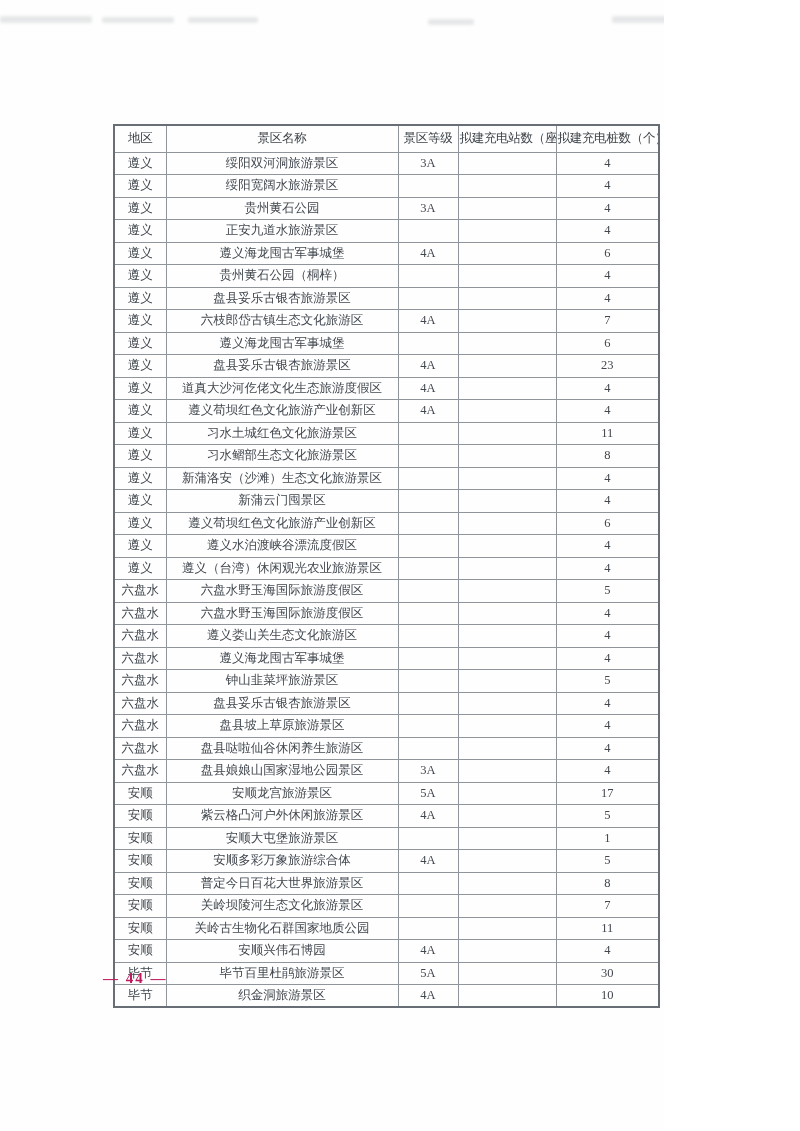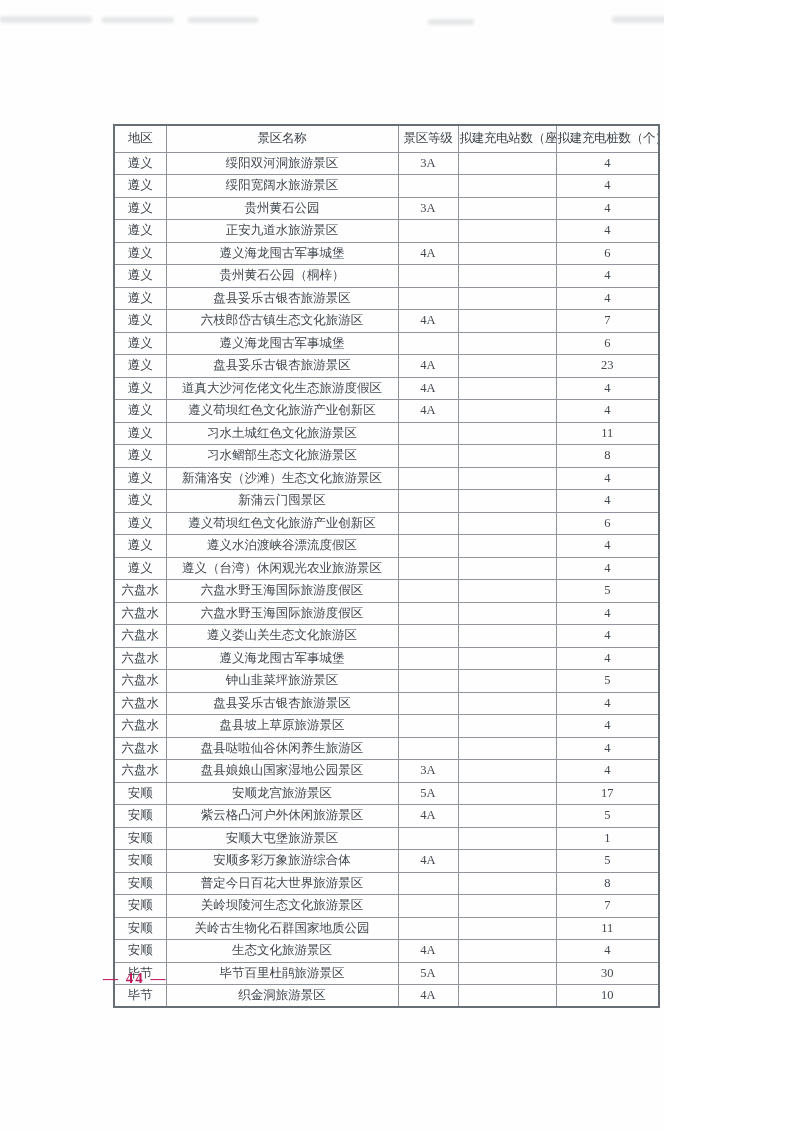--- a/index.html
+++ b/index.html
@@ -351,21 +351,21 @@
         </tr>
         <tr data-name="table-row">
           <td data-name="cell-region">安顺</td>
           <td data-name="cell-name">关岭古生物化石群国家地质公园</td>
           <td data-name="cell-level"></td>
           <td data-name="cell-stations"></td>
           <td data-name="cell-piles">11</td>
         </tr>
         <tr data-name="table-row">
           <td data-name="cell-region">安顺</td>
-          <td data-name="cell-name">生态文化旅游景区</td>
+          <td data-name="cell-name">安顺兴伟石博园</td>
           <td data-name="cell-level">4A</td>
           <td data-name="cell-stations"></td>
           <td data-name="cell-piles">4</td>
         </tr>
         <tr data-name="table-row">
           <td data-name="cell-region">毕节</td>
           <td data-name="cell-name">毕节百里杜鹃旅游景区</td>
           <td data-name="cell-level">5A</td>
           <td data-name="cell-stations"></td>
           <td data-name="cell-piles">30</td>

